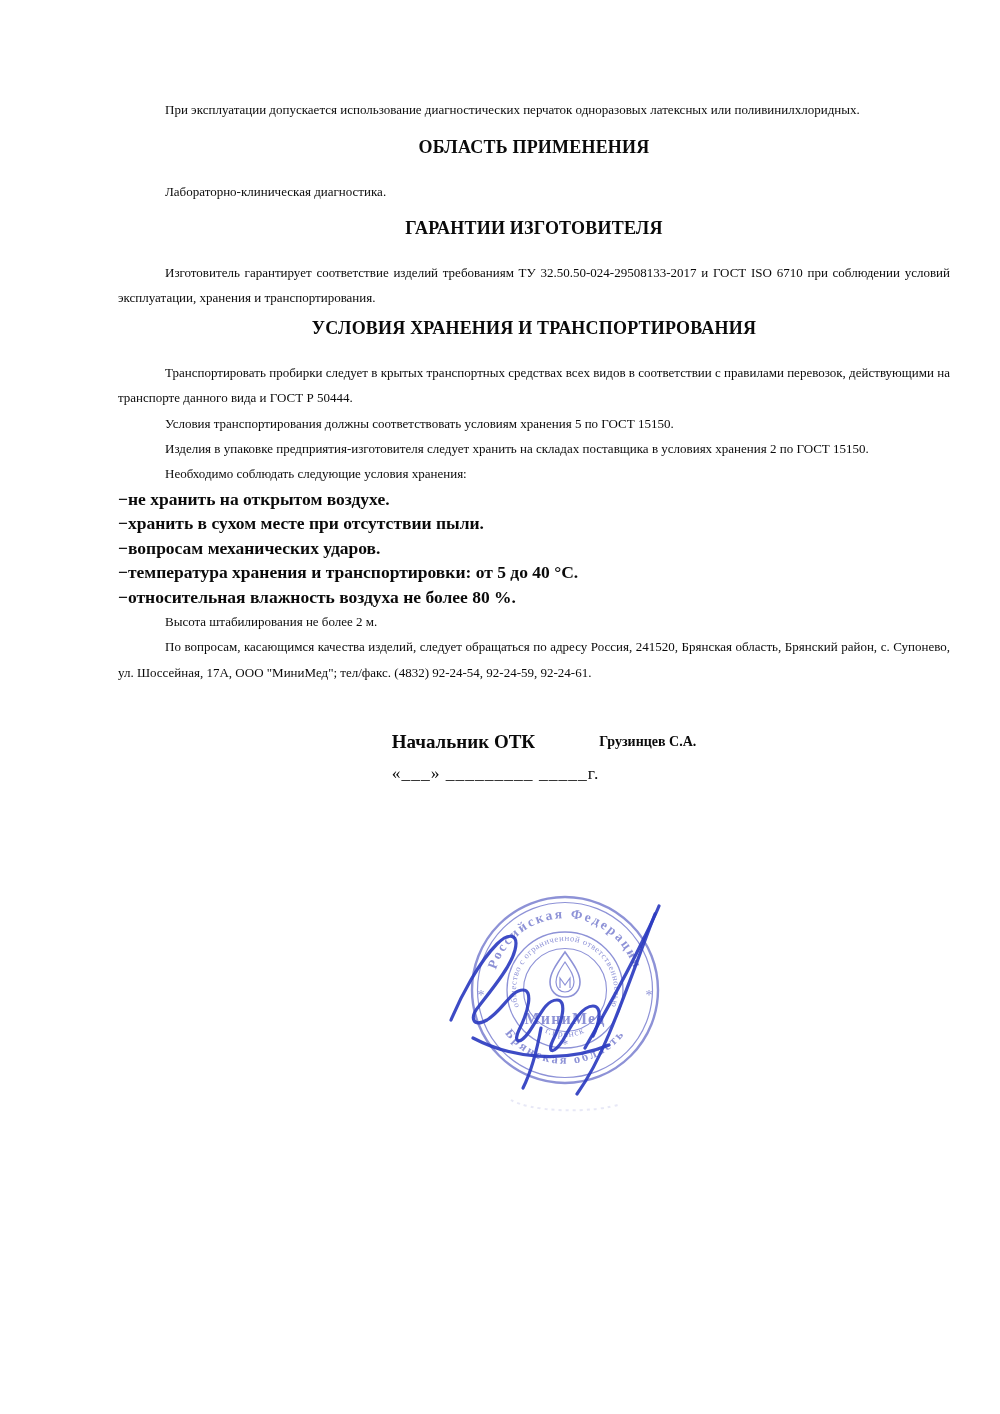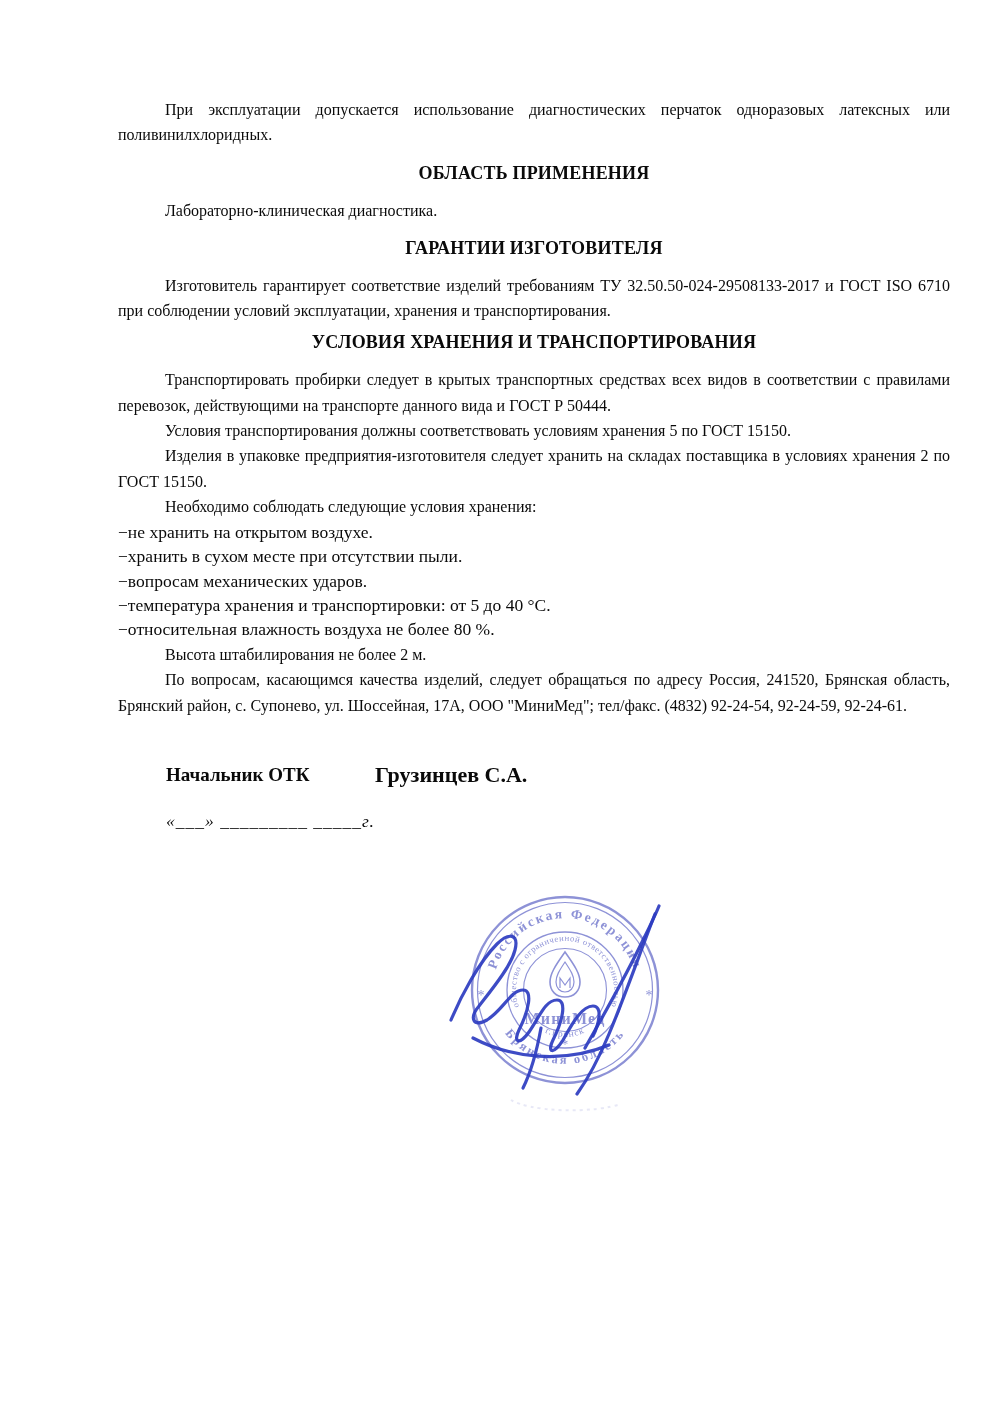--- a/index.html
+++ b/index.html
@@ -11,68 +11,68 @@
     font-family:"Liberation Serif","DejaVu Serif",serif;
     color:#0a0a0a;
     overflow:hidden;
   }
   .content{
     position:absolute;
     left:118px;top:97px;width:832px;
   }
   .para{
     margin:0;
-    font-size:16px;
+    font-size:13px;
     line-height:25.4px;
     text-align:justify;
     text-indent:47px;
   }
   .section-heading{
-    margin:12px;
+    margin:18px;
     font-size:18px;
     line-height:25.4px;
     font-weight:bold;
     text-align:center;
     letter-spacing:0.2px;
   }
   .mt-h1{margin-top:13px;}
   .mt-h2{margin-top:16px;}
   .mt-h3{margin-top:12px;}
   .mt-h4{margin-top:6px;}
   ul.conditions{
     list-style:none;
     margin:0;padding:0;
   }
   ul.conditions li{
     font-size:17.5px;
     line-height:24.4px;
     text-align:left;
+    font-weight:bold;
   }
   .signature-row{
     display:flex;
-    justify-content:flex-start;
+    justify-content:center;
     align-items:flex-start;
     margin-top:44px;
   }
   .sig-left{margin-left:48px;}
   .sig-title{
     font-weight:bold;
     font-size:19px;
     line-height:26px;
   }
   .sig-date{
     font-size:17.5px;
     line-height:26px;
-    margin-top:20px;
+    margin-top:5px;
     letter-spacing:1px;
-    font-style:italic;
   }
   .sig-name{
     font-weight:bold;
-    font-size:22px;
+    font-size:14px;
     line-height:26px;
     margin-right:28px;
   }
   .stamp-wrap{
     position:absolute;
     left:445px;top:878px;
     width:260px;height:240px;
     pointer-events:none;
   }
   .stamp-stroke{stroke:#7a7fd0;fill:none;}

